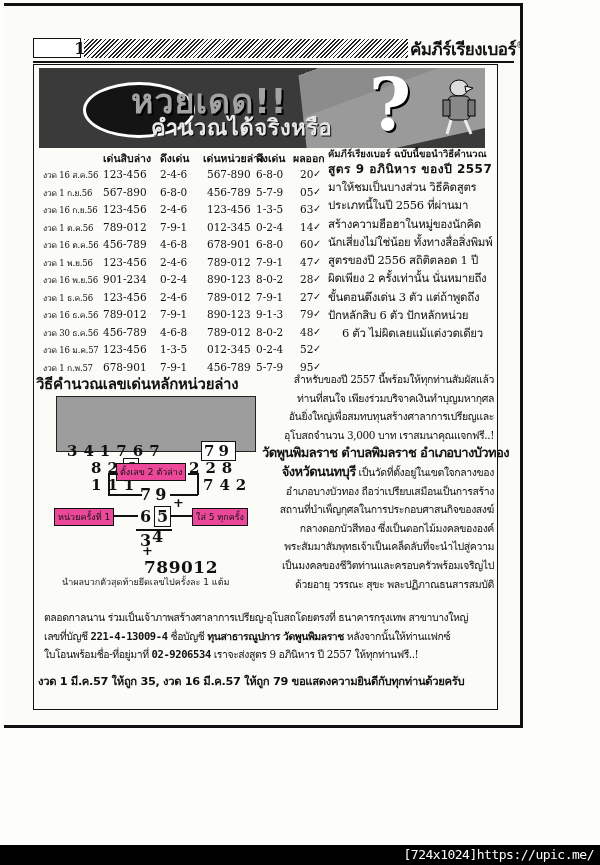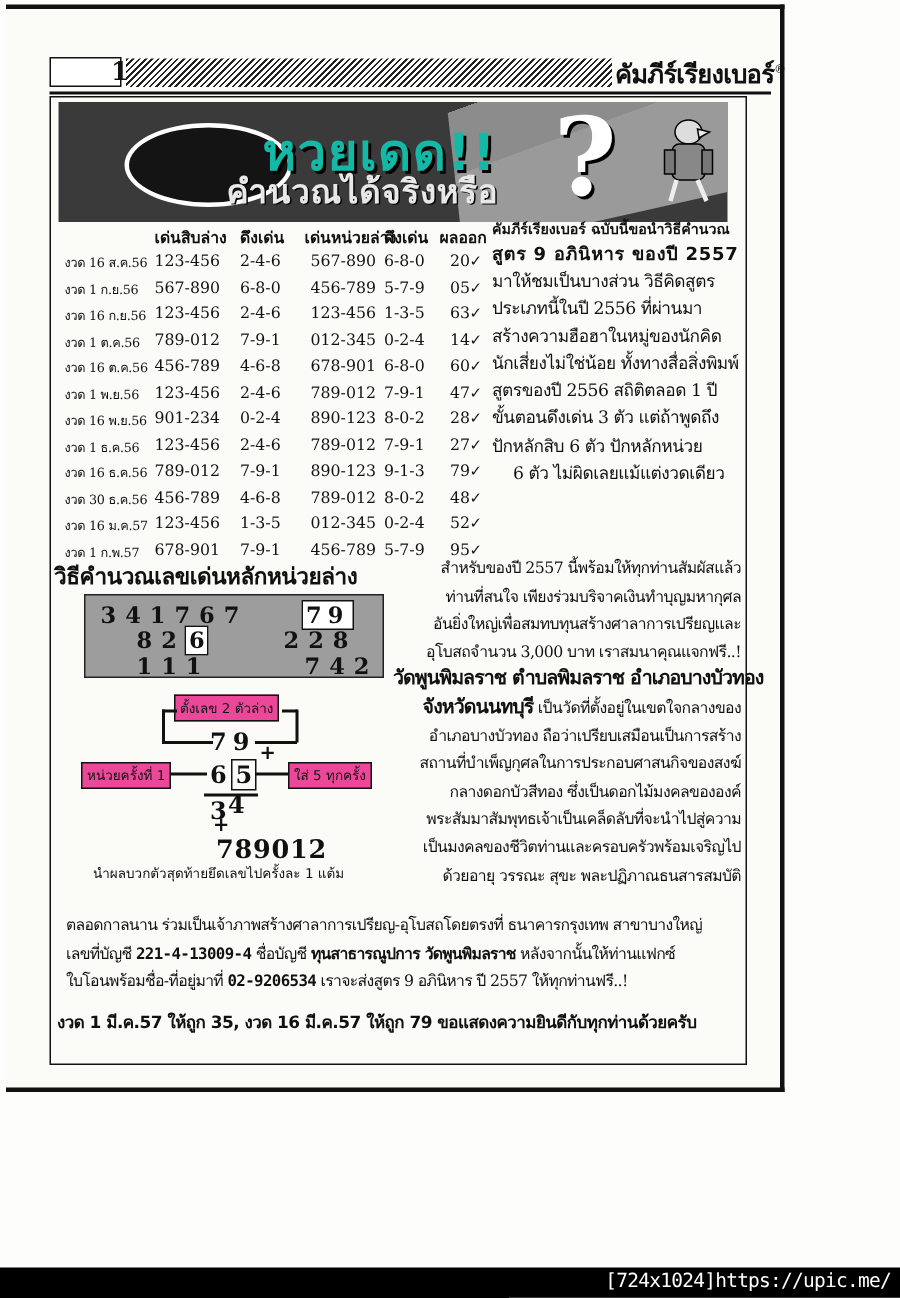--- a/index.html
+++ b/index.html
@@ -45,23 +45,22 @@
     content: ""; position: absolute; left: 0; top: 0; width: 100%; height: 100%;
     background: linear-gradient(160deg, transparent 0 42%, #8c8c8c 42% 60%, #9a9a9a 60%);
     clip-path: polygon(58% 0, 100% 0, 100% 75%, 80% 100%, 60% 100%);
   }
   .oval {
     position: absolute; left: 44px; top: 14px; width: 112px; height: 56px;
     border: 3px solid #fff; border-radius: 50%; background: #141414;
   }
   .b-title {
     position: absolute; left: 92px; top: 6px;
-    font: 900 34px "DejaVu Sans", sans-serif; color: #14b8a6; letter-spacing: 1px;
+    font: 900 34px "DejaVu Sans", sans-serif; color: #a3a3a3; letter-spacing: 1px;
     text-shadow: 2px 2px 0 #000;
-    margin-left: 44px;
   }
   .b-sub {
     position: absolute; left: 112px; top: 42px;
     font: bold 22px "DejaVu Sans", sans-serif; color: #e8e8e8;
     text-shadow: 1px 1px 0 #000; letter-spacing: 0.5px;
   }
   .qmark {
     position: absolute; left: 330px; top: -6px;
     font: bold 72px "DejaVu Serif", serif; color: #fff; text-shadow: 2px 2px 0 #000;
   }
@@ -91,21 +90,21 @@
 
   
   .mhead {
     position: absolute; left: 36px; top: 372px; white-space: nowrap;
     font: bold 15px "DejaVu Sans", sans-serif; letter-spacing: -0.3px;
   }
   .gridbox {
     position: absolute; left: 56px; top: 396px; width: 200px; height: 56px;
     background: #9d9d9d; border: 1.5px solid #222;
   }
-  .gnum { position: absolute; font: bold 15px "DejaVu Serif", serif; letter-spacing: 6px; white-space: nowrap; }
+  .gnum { position: absolute; font: bold 15px "DejaVu Serif", serif; letter-spacing: 6px; white-space: nowrap; margin-top: 41px; }
   .gbox { background: #fff; border: 1.5px solid #111; padding: 0 2px; letter-spacing: 4px; }
 
   .diag { position: absolute; left: 40px; top: 455px; width: 220px; height: 135px; }
   .lbl { position: absolute; border: 1.5px solid #111; background: #ec4899; font: 9px "DejaVu Sans", sans-serif; padding: 1px 3px; white-space: nowrap; }
   .ln { position: absolute; background: #111; }
   .big { position: absolute; font: bold 16px "DejaVu Serif", serif; letter-spacing: 4px; white-space: nowrap; }
   .plus { position: absolute; font: bold 13px "DejaVu Sans", sans-serif; }
   .note { position: absolute; left: 62px; top: 575px; font: 9px "DejaVu Sans", sans-serif; white-space: nowrap; }
 
   
@@ -274,20 +273,21 @@
   </div>
 
   <div class="rtxt">
     <div class="intro">คัมภีร์เรียงเบอร์ ฉบับนี้ขอนำวิธีคำนวณ</div>
     <div class="formula">สูตร 9 อภินิหาร ของปี 2557</div>
     <p>มาให้ชมเป็นบางส่วน วิธีคิดสูตร</p>
     <p>ประเภทนี้ในปี 2556 ที่ผ่านมา</p>
     <p>สร้างความฮือฮาในหมู่ของนักคิด</p>
     <p>นักเสี่ยงไม่ใช่น้อย ทั้งทางสื่อสิ่งพิมพ์</p>
     <p>สูตรของปี 2556 สถิติตลอด 1 ปี</p>
+    <p>ผิดเพียง 2 ครั้งเท่านั้น นั่นหมายถึง</p>
     <p>ขั้นตอนดึงเด่น 3 ตัว แต่ถ้าพูดถึง</p>
     <p>ปักหลักสิบ 6 ตัว ปักหลักหน่วย</p>
     <p class="last">6 ตัว ไม่ผิดเลยแม้แต่งวดเดียว</p>
   </div>
 
   <div class="mhead">วิธีคำนวณเลขเด่นหลักหน่วยล่าง</div>
   <div class="gridbox">
     <span class="gnum" style="left:10px;top:4px">341767</span>
     <span class="gnum gbox" style="left:144px;top:3px">79</span>
     <span class="gnum" style="left:34px;top:21px">82</span>

